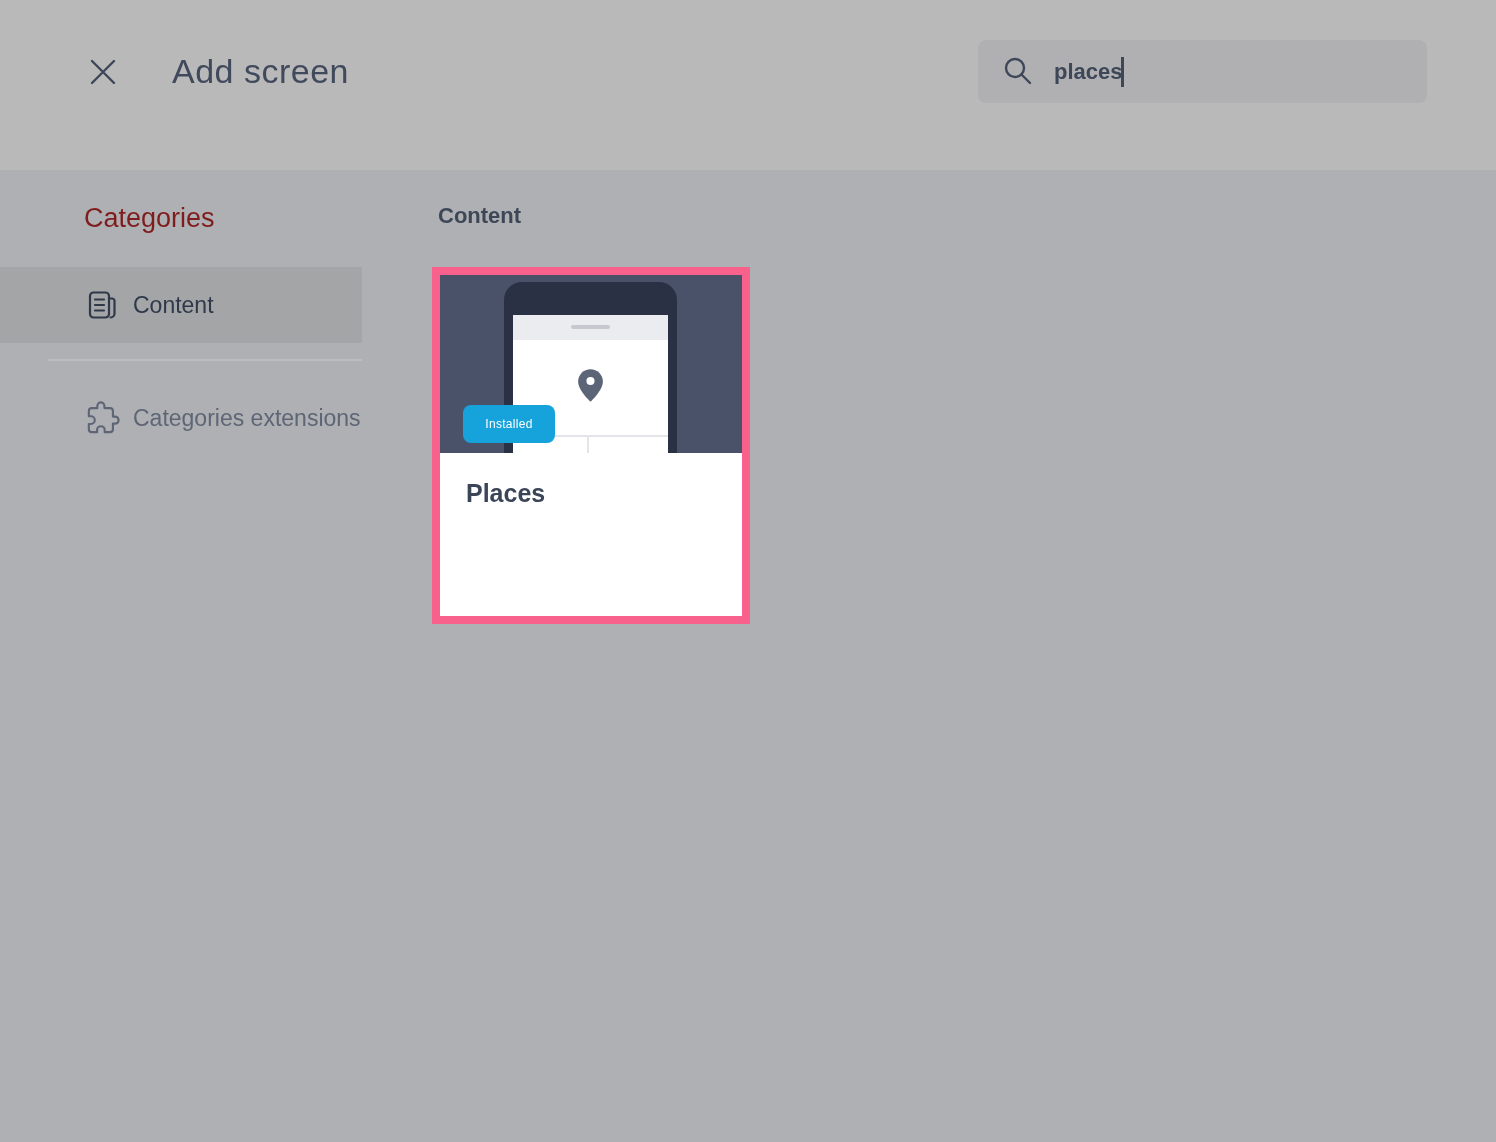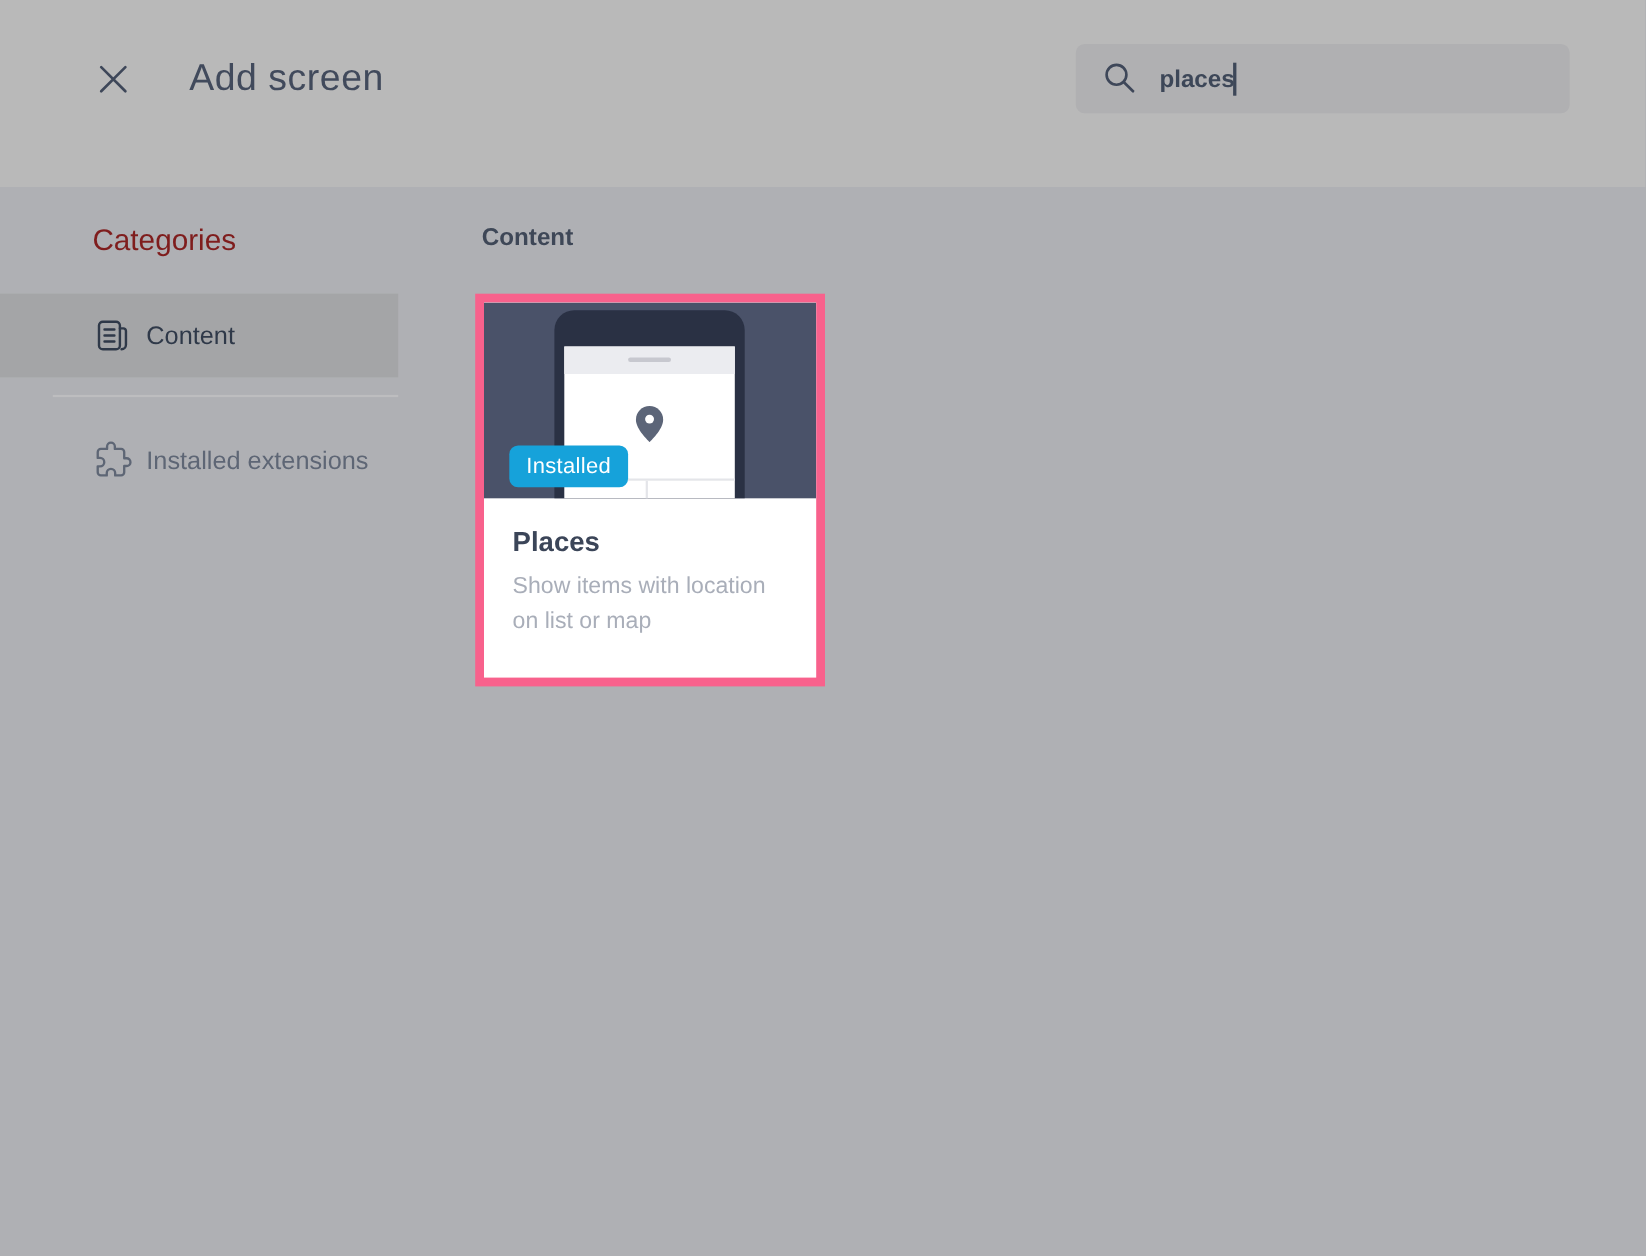--- a/index.html
+++ b/index.html
@@ -119,23 +119,23 @@
   .map-hline {
     position: absolute; left: 0; top: 120px;
     width: 155px; height: 2px; background: #e4e5e9;
   }
   .map-vline {
     position: absolute; left: 74px; top: 122px;
     width: 2px; height: 45px; background: #e4e5e9;
   }
   .badge {
     position: absolute; left: 23px; top: 130px;
-    width: 108px; height: 38px;
+    width: 92px; height: 38px;
     background: #16a2da; border-radius: 8px;
-    color: #ffffff; font-size: 20px; font-weight: 500;
+    color: #ffffff; font-size: 12px; font-weight: 500;
     display: flex; align-items: center; justify-content: center;
     letter-spacing: 0.3px;
   }
   .card-body { padding: 26px 26px 0 26px; }
   .card-title {
     font-size: 25px; font-weight: 600; color: #3b4558;
     margin-bottom: 9px;
   }
   .card-desc {
     font-size: 21px; color: #a9aeb9; line-height: 32px;
@@ -180,21 +180,21 @@
     </div>
 
     <div class="side-divider"></div>
 
     <div class="side-item extensions">
       <span class="icon-wrap">
         <svg width="34" height="34" viewBox="0 0 24 24">
           <path d="M20.5 11H19V7c0-1.1-.9-2-2-2h-4V3.5C13 2.12 11.88 1 10.5 1S8 2.12 8 3.5V5H4c-1.1 0-1.99.9-1.99 2v3.8H3.5c1.49 0 2.7 1.21 2.7 2.7s-1.21 2.7-2.7 2.7H2V20c0 1.1.9 2 2 2h3.8v-1.5c0-1.49 1.21-2.7 2.7-2.7 1.49 0 2.7 1.21 2.7 2.7V22H17c1.1 0 2-.9 2-2v-4h1.5c1.38 0 2.5-1.12 2.5-2.5S21.88 11 20.5 11z" stroke="#5e6675" stroke-width="1.5" fill="none" stroke-linejoin="round"></path>
         </svg>
       </span>
-      <span class="side-label">Installed extensions</span>
+      <span class="side-label">Categories extensions</span>
     </div>
   </aside>
 
   <main>
     <h3 class="section-heading">Content</h3>
 
     <div class="card-highlight">
       <div class="card">
 
         <div class="thumb">
@@ -211,20 +211,19 @@
               </span>
               <div class="map-hline"></div>
               <div class="map-vline"></div>
             </div>
           </div>
           <span class="badge">Installed</span>
         </div>
 
         <div class="card-body">
           <h4 class="card-title">Places</h4>
-          <p class="card-desc">Show items with location on list or map</p>
         </div>
 
       </div>
     </div>
   </main>
 
 </div>
 
 </body></html>

